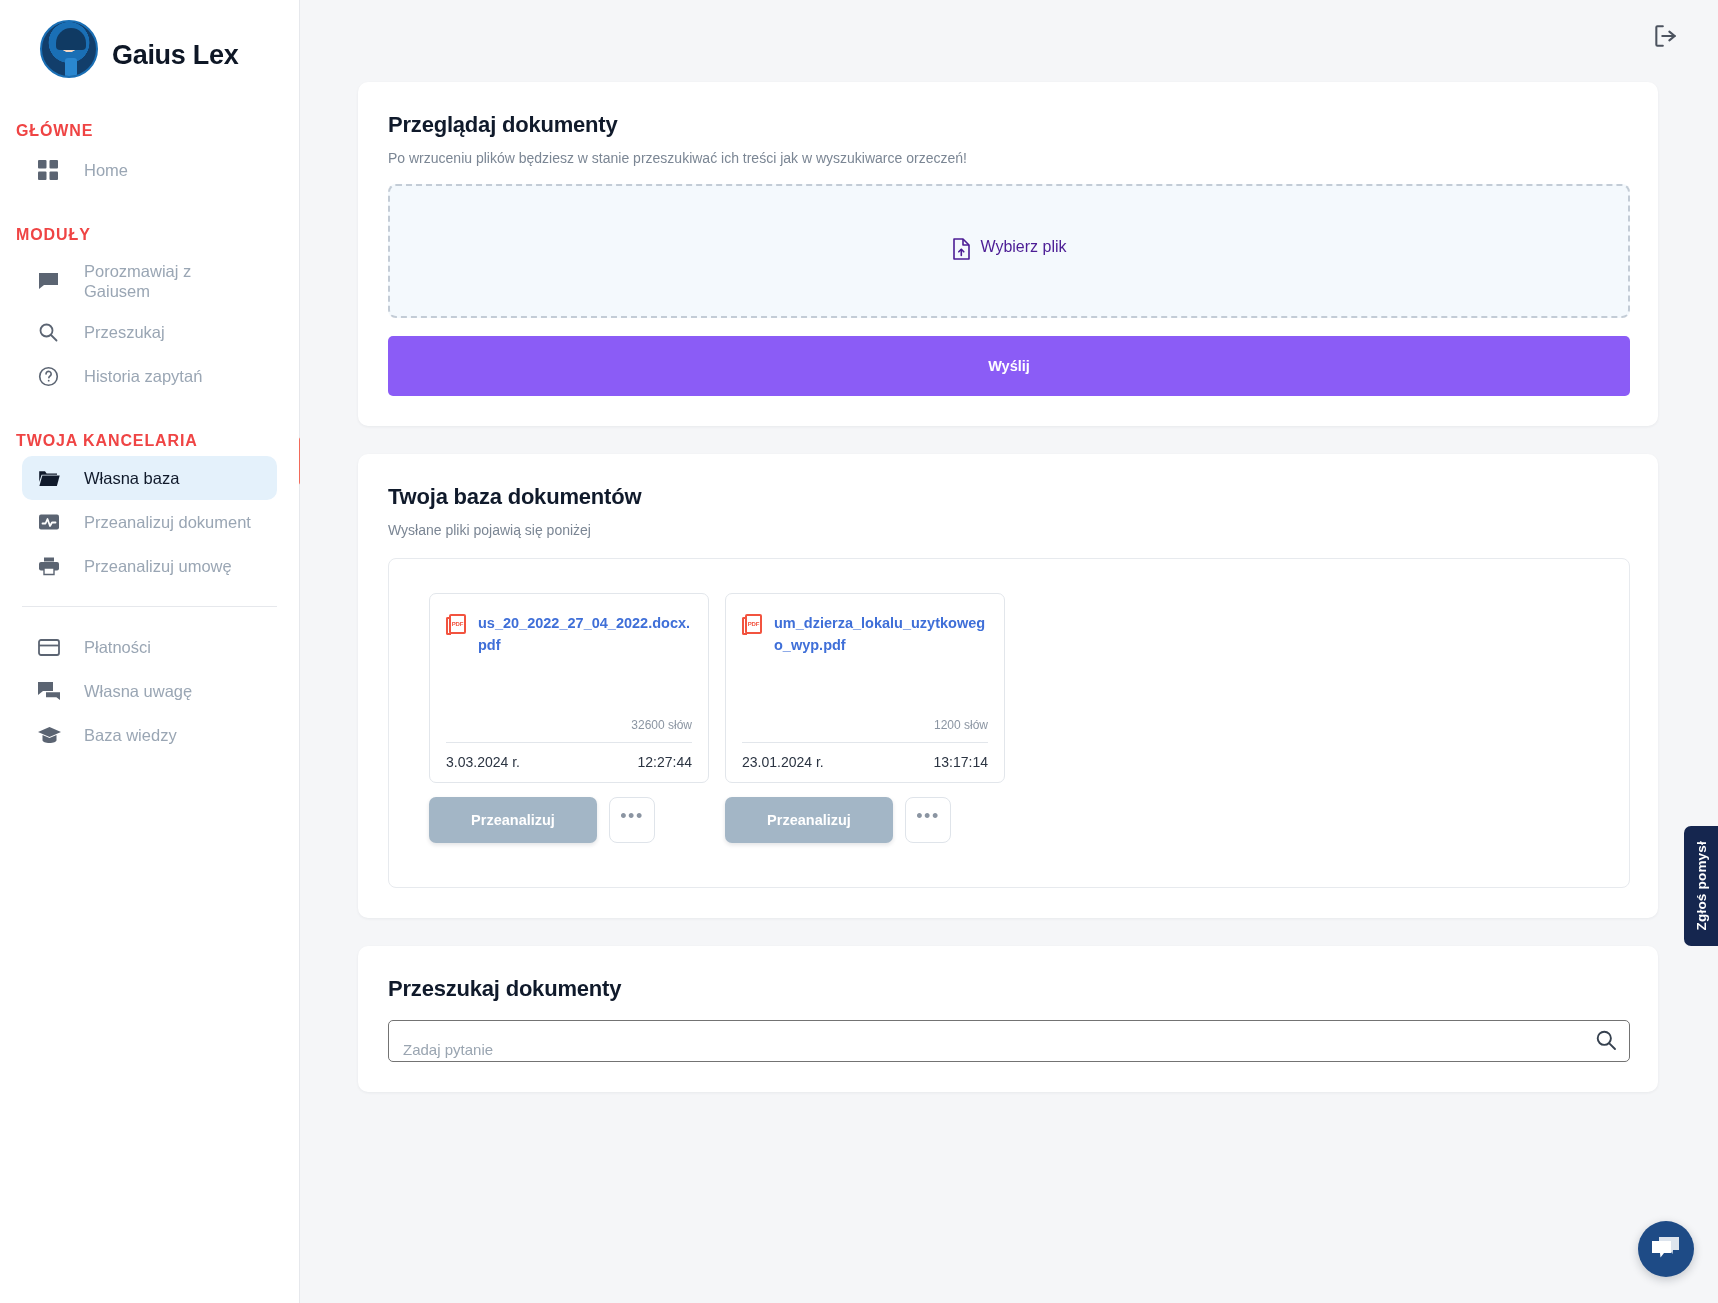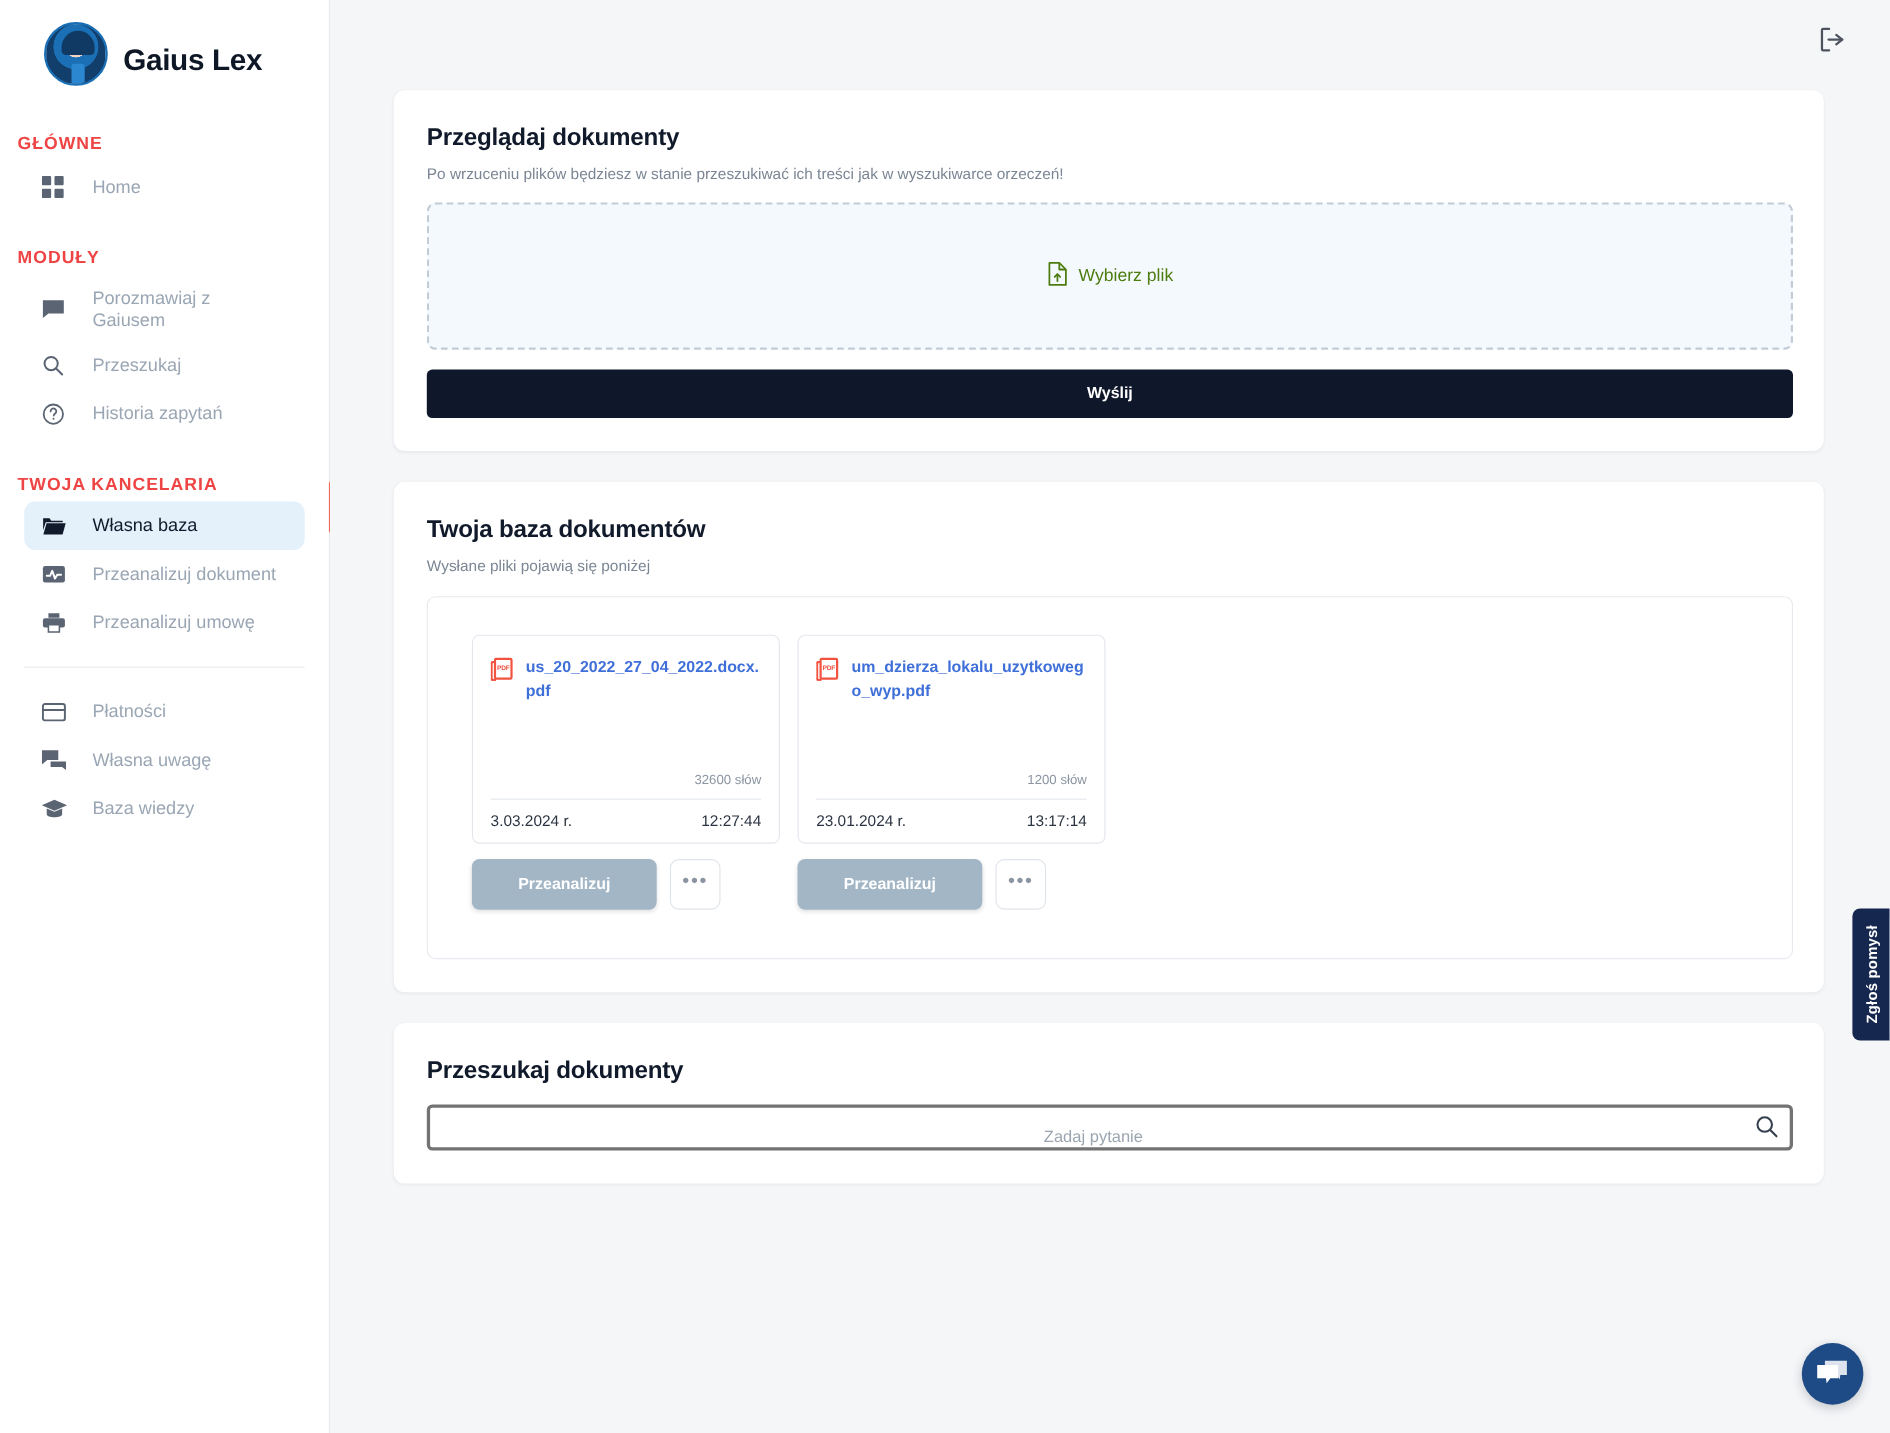--- a/index.html
+++ b/index.html
@@ -76,25 +76,25 @@
   .card-title { font-size: 22px; font-weight: 700; color: #101a2b; letter-spacing: -0.2px; }
   .card-sub { font-size: 14px; color: #7b8694; margin-top: 12px; }
 
   .dropzone {
     margin-top: 18px; height: 134px;
     border: 2px dashed #c3ccd6; border-radius: 8px;
     background: #f4f9fd;
     display: flex; align-items: center; justify-content: center;
     cursor: pointer;
   }
-  .dropzone-inner { display: flex; align-items: center; gap: 9px; color: #4d7c0f; font-size: 16px; }
+  .dropzone-inner { display: flex; gap: 9px; color: #4c1d95; font-size: 16px; }
 
   .submit-btn {
-    margin-top: 18px; width: 100%; height: 44px;
-    background: #0f172a; color: #ffffff; border: none; border-radius: 5px;
+    margin-top: 18px; width: 100%; height: 60px;
+    background: #8b5cf6; color: #ffffff; border: none; border-radius: 5px;
     font-size: 14.5px; font-weight: 700; cursor: pointer;
     font-family: "Liberation Sans", sans-serif;
     display: flex; align-items: center; justify-content: center;
   }
 
   .files-panel {
     margin-top: 20px; border: 1px solid #e7eaee; border-radius: 8px;
     padding: 34px 40px 26px 40px; min-height: 330px;
   }
   .files-row { display: flex; align-items: flex-start; gap: 16px; }
@@ -131,23 +131,23 @@
   }
   .more-btn {
     width: 46px; height: 46px; border: 1px solid #dfe4ea; border-radius: 8px;
     background: #fff; color: #8b95a2; font-size: 18px; cursor: pointer;
     display: flex; align-items: center; justify-content: center;
     letter-spacing: 1.5px; padding-bottom: 8px;
   }
 
   .search-wrap { position: relative; margin-top: 18px; }
   .search-input {
-    width: 100%; height: 42px; border: 3px solid #737373; border-radius: 5px;
+    width: 100%; height: 42px; border: 1px solid #737373; border-radius: 5px;
     padding: 16px 44px 0 14px; font-size: 15px; color: #2b3442;
-    font-family: "Liberation Sans", sans-serif; background: #fff; text-align: center;
+    font-family: "Liberation Sans", sans-serif; background: #fff;
   }
   .search-input::placeholder { color: #9aa5b1; }
   .search-icon-btn {
     position: absolute; right: 12px; top: 9px; width: 24px; height: 24px;
     color: #36414f; cursor: pointer; background: none; border: none; padding: 0;
   }
 
   
   .idea-tab {
     position: absolute; right: 0; top: 826px;

